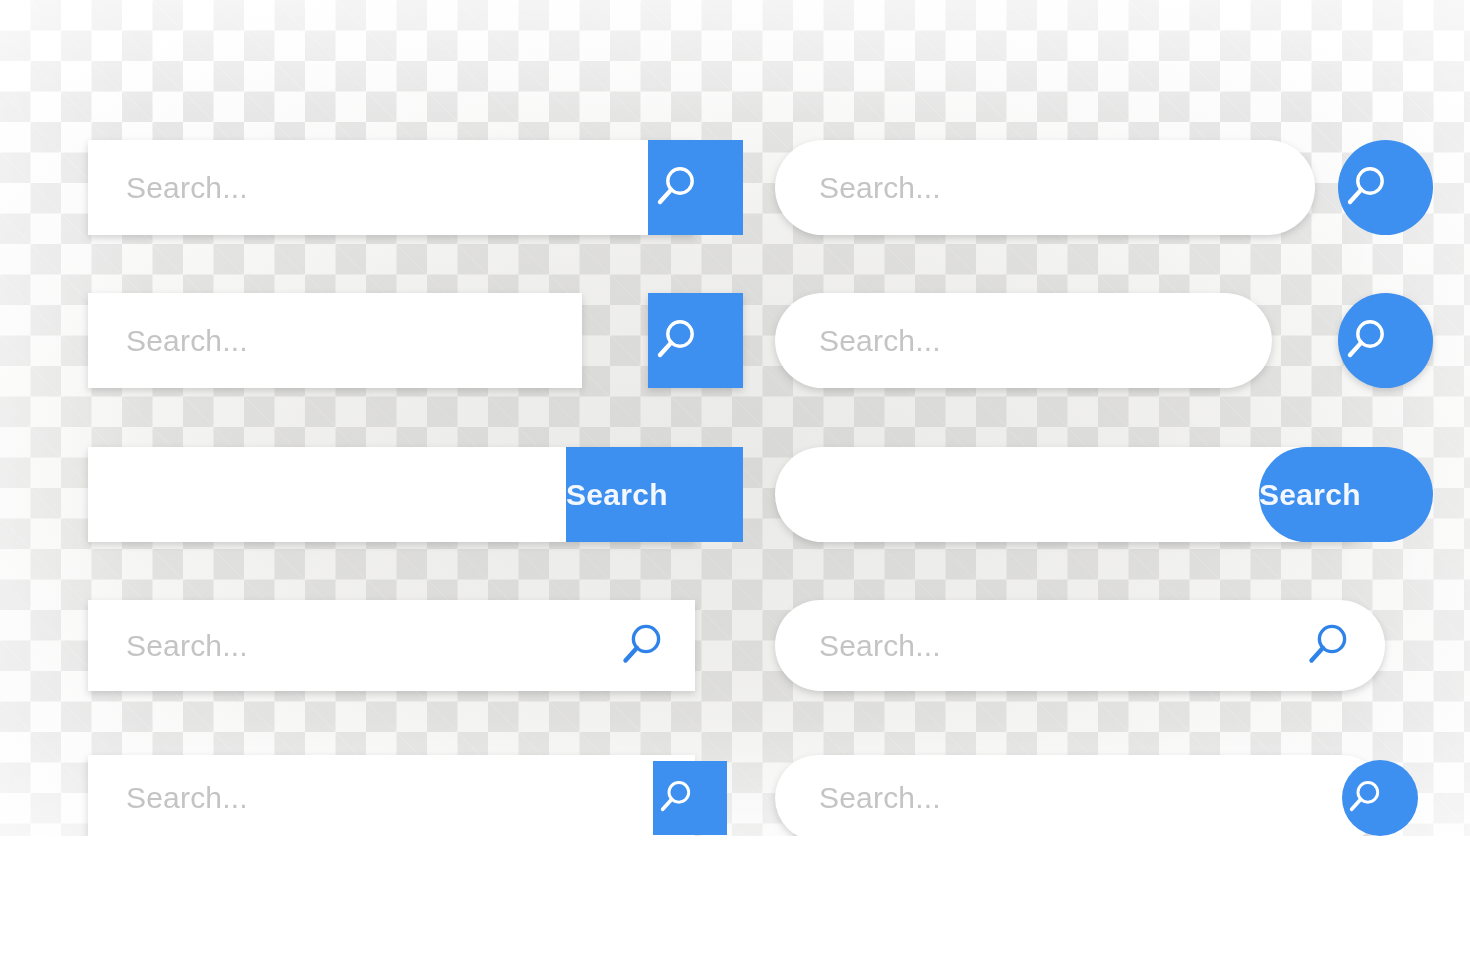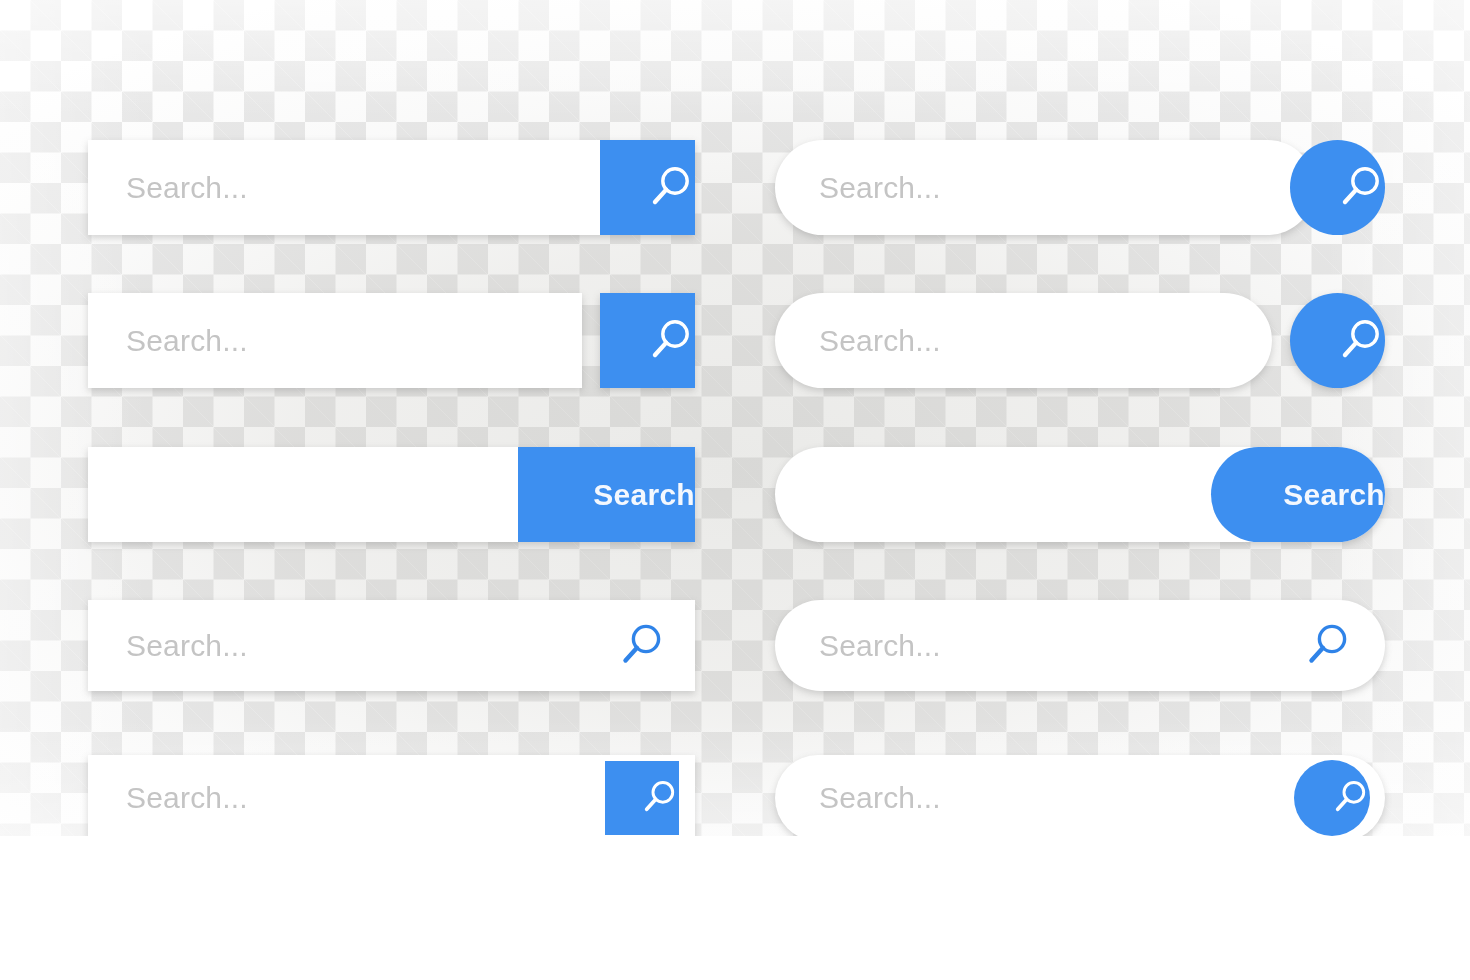--- a/index.html
+++ b/index.html
@@ -74,22 +74,23 @@
     font-family: "Liberation Sans", sans-serif;
     user-select: none;
   }
   .pill .placeholder { left: 44px; }
 
   .btn {
     position: absolute;
     background: #3d8ff0;
     display: flex;
     align-items: center;
-    justify-content: flex-end;
+    justify-content: flex-start;
     box-sizing: border-box;
+    margin-left: 48px;
   }
   .btn.sq   { border-radius: 0; }
   .btn.pill { border-radius: 999px; }
   .btn.circ { border-radius: 50%; }
 
   .btn-shadow { box-shadow: 0 3px 7px rgba(120,120,120,0.30); }
 
   .btn-label {
     color: #f4f8fe;
     font-size: 30px;

